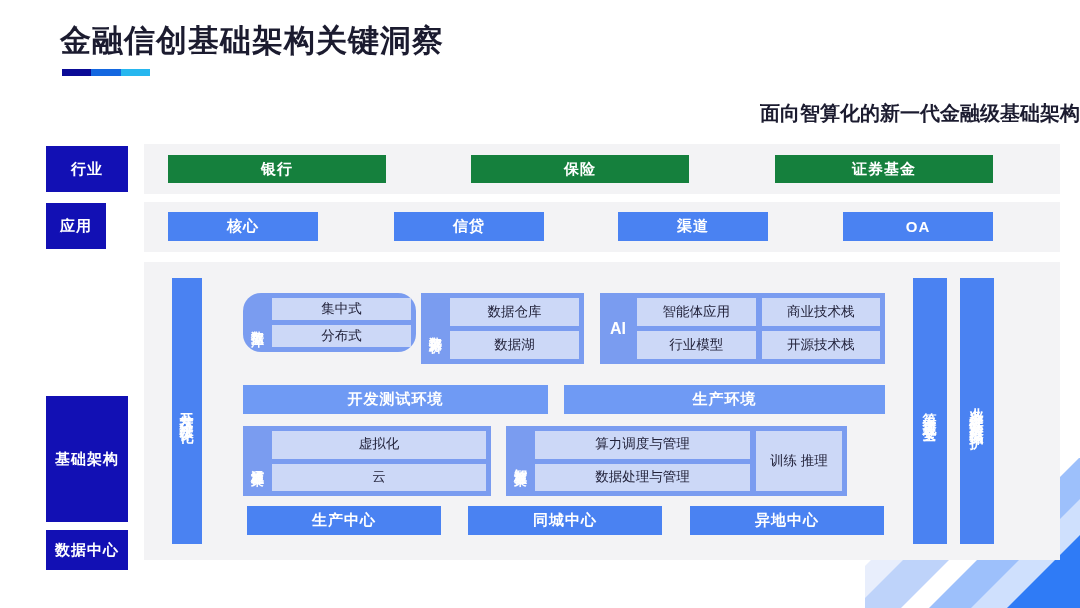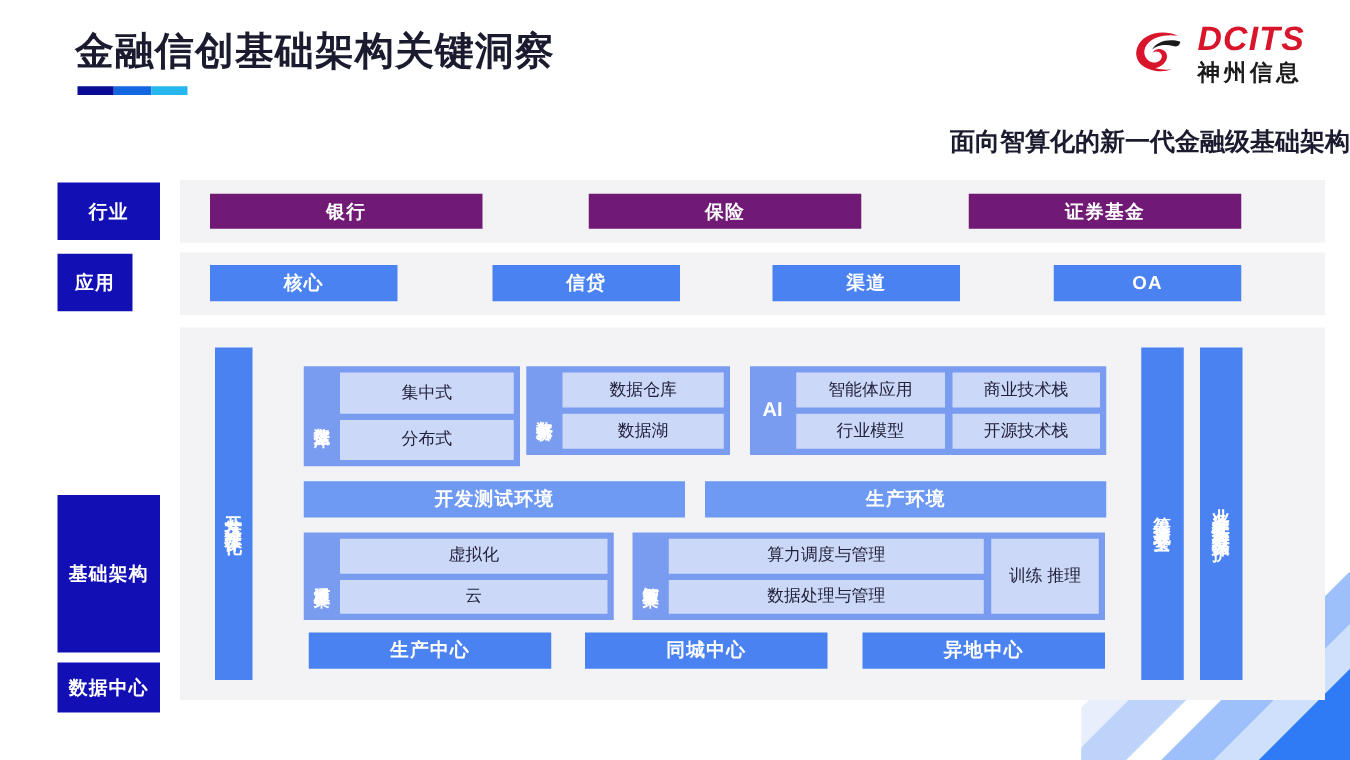--- a/index.html
+++ b/index.html
@@ -60,21 +60,21 @@
     position: absolute; background: #1210b4; color: #fff;
     display: flex; align-items: center; justify-content: center;
     font-size: 15px; font-weight: bold; letter-spacing: 1px;
   }
   .panel { position: absolute; background: #f3f3f5; }
 
   .blue-box {
     position: absolute; display: flex; align-items: center; justify-content: center;
     color: #ffffff; font-weight: bold; font-size: 15px; letter-spacing: 1px;
   }
-  .strong-blue { background: #701a75; }
+  .strong-blue { background: #15803d; }
   .mid-blue { background: #4a82f2; }
   .soft-blue { background: #6f9af4; font-family: Liberation Mono, monospace; }
 
   
   .vbar {
     position: absolute; background: #4a82f2; color: #fff;
     display: flex; align-items: center; justify-content: center;
     font-size: 14px; font-weight: bold;
     writing-mode: vertical-rl; text-orientation: upright;
     letter-spacing: 3px;
@@ -123,33 +123,20 @@
       <i class="stripe6"></i>
   </div>
 
   <div class="page-title">金融信创基础架构关键洞察</div>
   <div class="title-underline">
     <span class="tu-a"></span>
       <span class="tu-b"></span>
       <span class="tu-c"></span>
   </div>
 
-  <div class="logo">
-    <div class="logo-mark">
-      <svg viewBox="0 0 48 48" width="46" height="46" aria-hidden="true">
-        <path d="M40 9 C27 3 10 7 6 19 C2.5 29 11 38 21 36 C28.5 34.5 33 28 30 23 C27.6 19 21 19 19 23 C22 21 26 22.5 26.5 25.5 C27 29.5 22.5 32.5 18 31 C12 29 10 22 14 16.5 C19 9.5 30.5 7.5 40 9 Z" fill="#d8152a"></path>
-        <path d="M42 14 C33 11 22 13.5 18.5 20.5 C21.5 17 30 15.5 36 17.5 C40 18.8 41.5 16.5 42 14 Z" fill="#1a1a1a"></path>
-        <path d="M8 31 C13 38 26 40.5 35 37 C29 38 17 36.5 12.5 31.5 C10.5 29.2 9 29.5 8 31 Z" fill="#d8152a"></path>
-      </svg>
-    </div>
-    <div class="logo-text">
-      <div class="logo-en">DCITS</div>
-      <div class="logo-cn">神州信息</div>
-    </div>
-  </div>
 
   <div class="subtitle">面向智算化的新一代金融级基础架构</div>
 
   <div class="navy-label" style="left:46px; top:146px; width:82px; height:46px;">行业</div>
   <div class="navy-label" style="left:46px; top:203px; width:60px; height:46px;">应用</div>
   <div class="navy-label" style="left:46px; top:396px; width:82px; height:126px;">基础架构</div>
   <div class="navy-label" style="left:46px; top:530px; width:82px; height:40px;">数据中心</div>
 
   <div class="panel" style="left:144px; top:144px; width:916px; height:50px;"></div>
   <div class="blue-box strong-blue" style="left:168px; top:155px; width:218px; height:28px;">银行</div>
@@ -162,21 +149,21 @@
   <div class="blue-box mid-blue" style="left:618px; top:212px; width:150px; height:29px;">渠道</div>
   <div class="blue-box mid-blue" style="left:843px; top:212px; width:150px; height:29px;">OA</div>
 
   <div class="panel" style="left:144px; top:262px; width:916px; height:298px;"></div>
 
   <div class="vbar" style="left:172px; top:278px; width:30px; height:266px;">开发运维一体化</div>
 
   <div class="vbar" style="left:913px; top:278px; width:34px; height:266px;">等保合规安全</div>
   <div class="vbar" style="left:960px; top:278px; width:34px; height:266px;">业务连续性及数据保护</div>
 
-  <div class="group" style="left:243px; top:293px; width:173px; height:80px;">
+  <div class="group" style="left:243px; top:293px; width:173px; height:59px;border-radius:18px;">
     <div class="group-label">数据库</div>
     <div class="group-cells">
       <div class="cell">集中式</div>
       <div class="cell">分布式</div>
     </div>
   </div>
 
   <div class="group" style="left:421px; top:293px; width:163px; height:71px;">
     <div class="group-label">数据分析</div>
     <div class="group-cells">
@@ -203,21 +190,21 @@
   <div class="blue-box soft-blue" style="left:564px; top:385px; width:321px; height:29px;">生产环境</div>
 
   <div class="group" style="left:243px; top:426px; width:248px; height:70px;">
     <div class="group-label">通算框架</div>
     <div class="group-cells">
       <div class="cell">虚拟化</div>
       <div class="cell">云</div>
     </div>
   </div>
 
-  <div class="group" style="left:506px; top:426px; width:378px; height:70px;">
+  <div class="group" style="left:506px; top:426px; width:341px; height:70px;">
     <div class="group-label">智算框架</div>
     <div class="group-cells">
       <div class="cell">算力调度与管理</div>
       <div class="cell">数据处理与管理</div>
     </div>
     <div class="side-cell">训练
 推理</div>
   </div>
 
   <div class="blue-box mid-blue" style="left:247px; top:506px; width:194px; height:29px;">生产中心</div>

